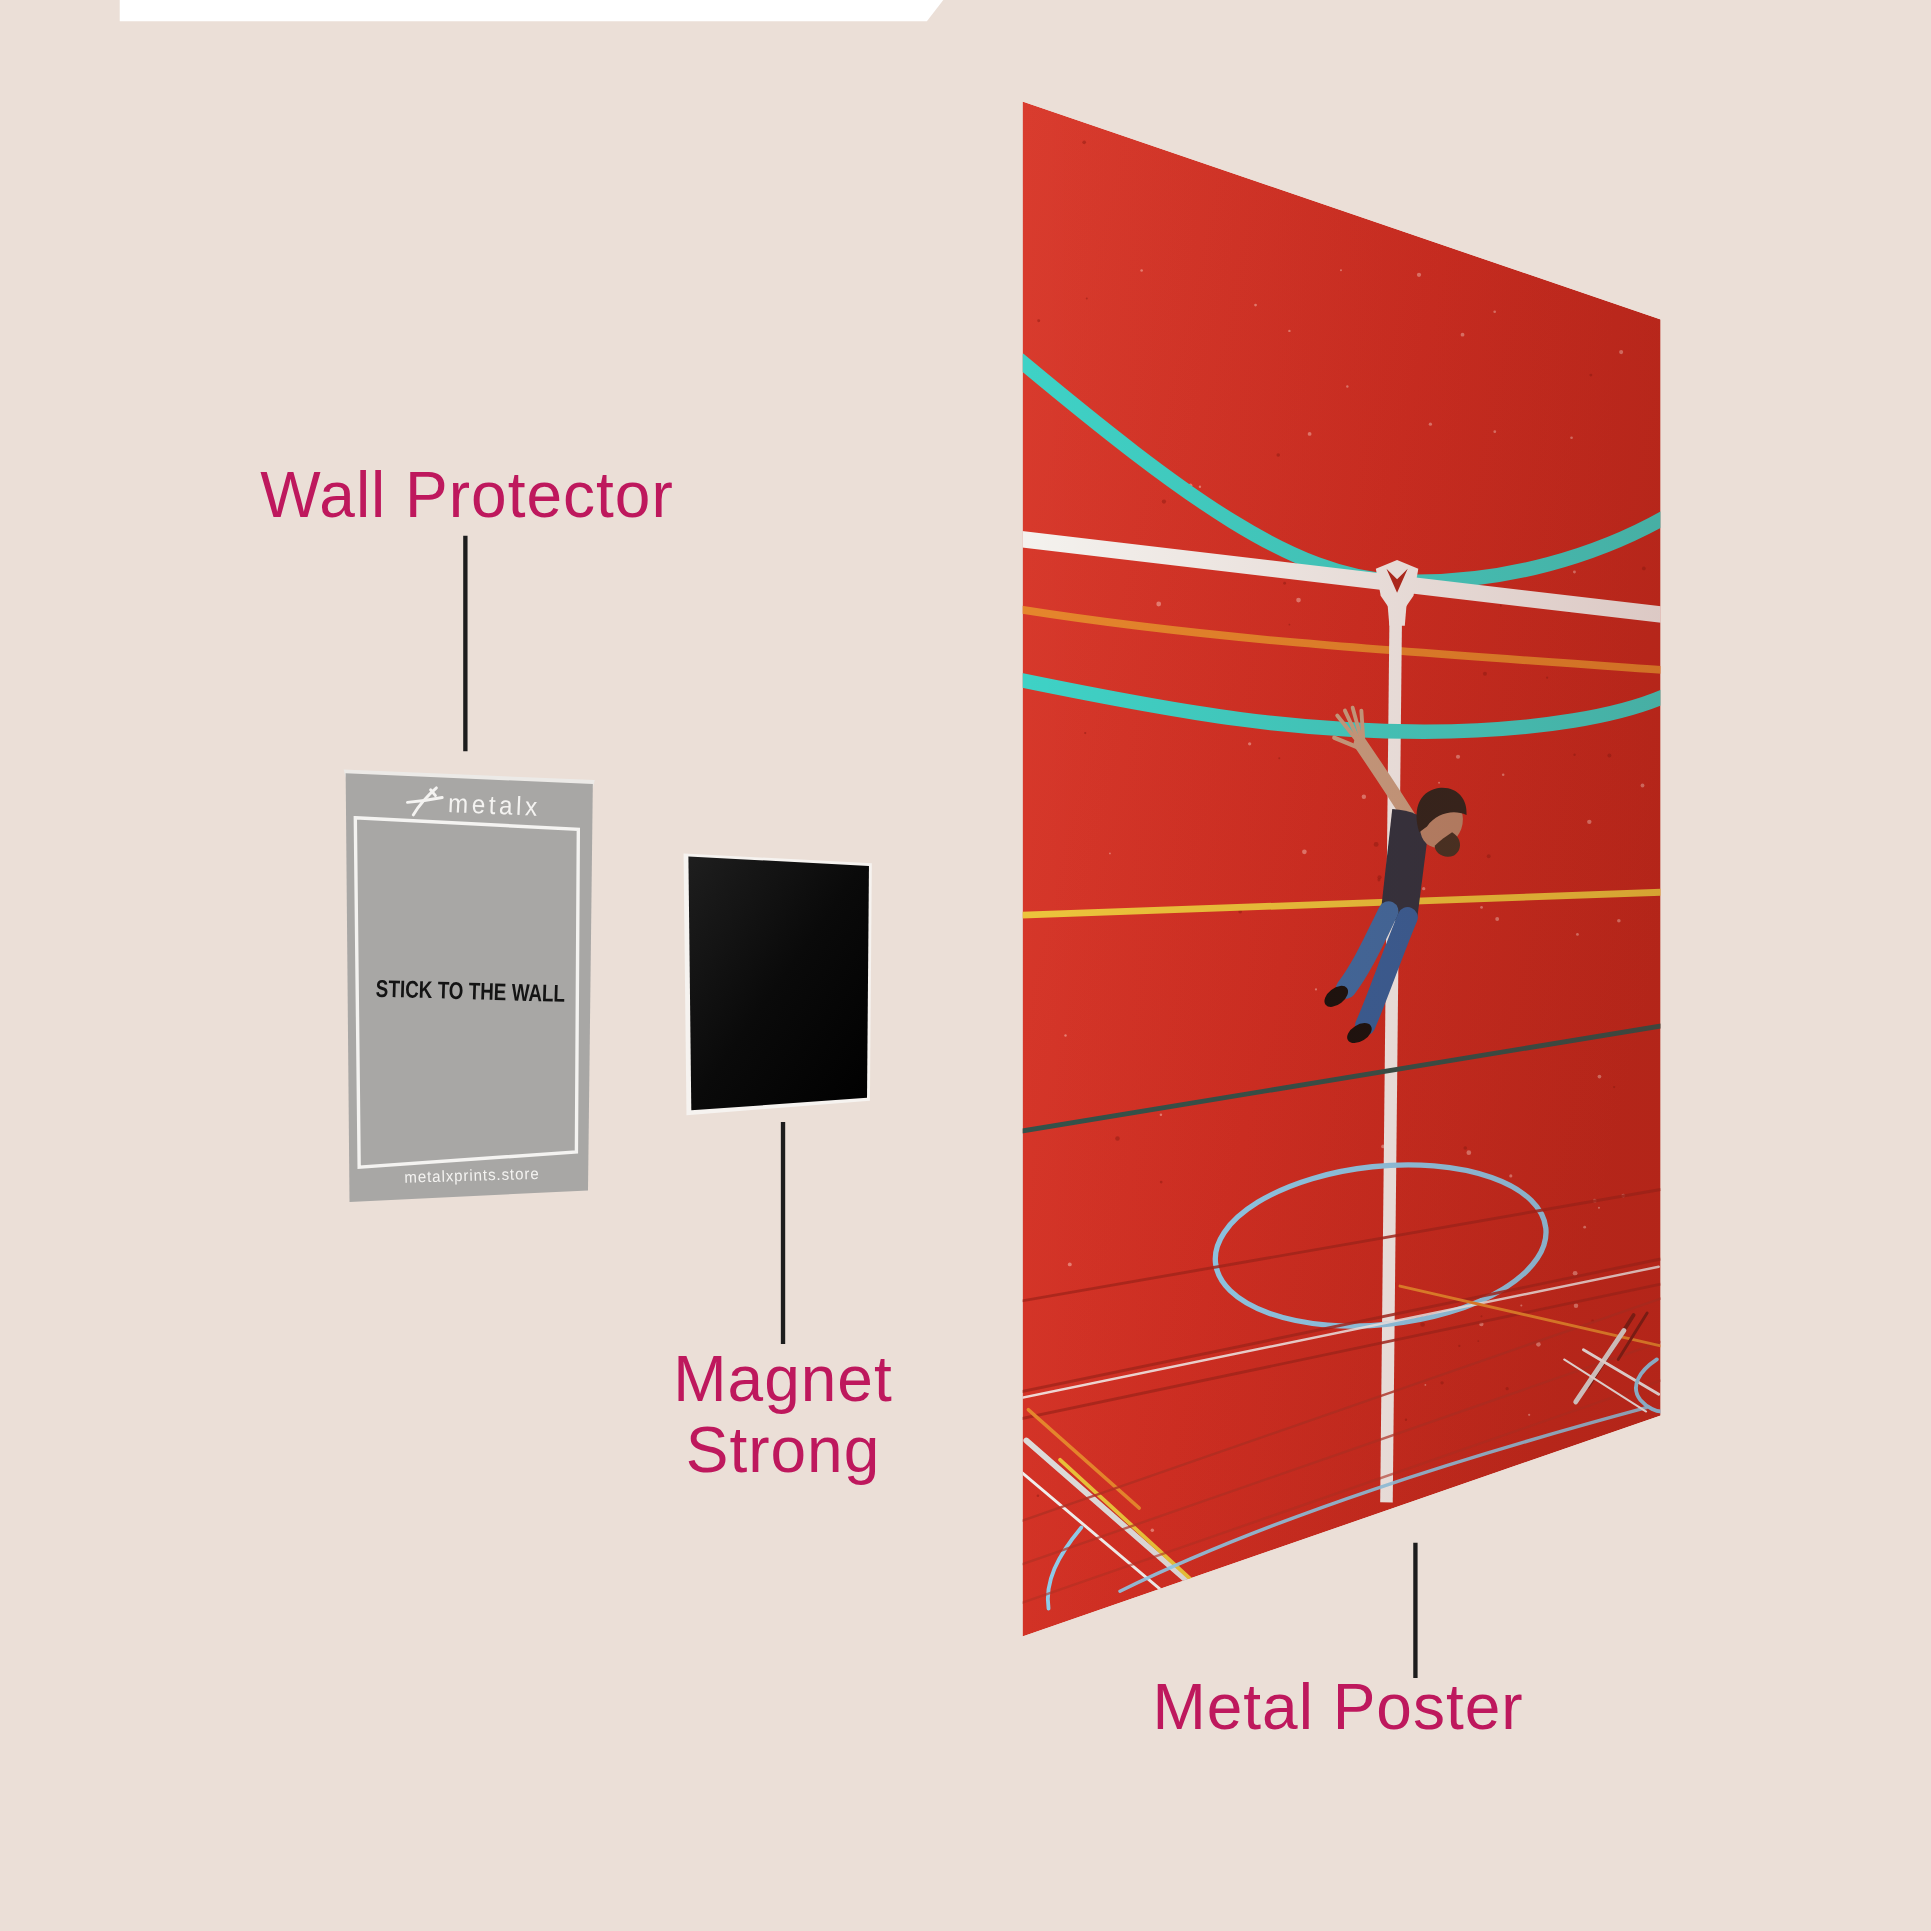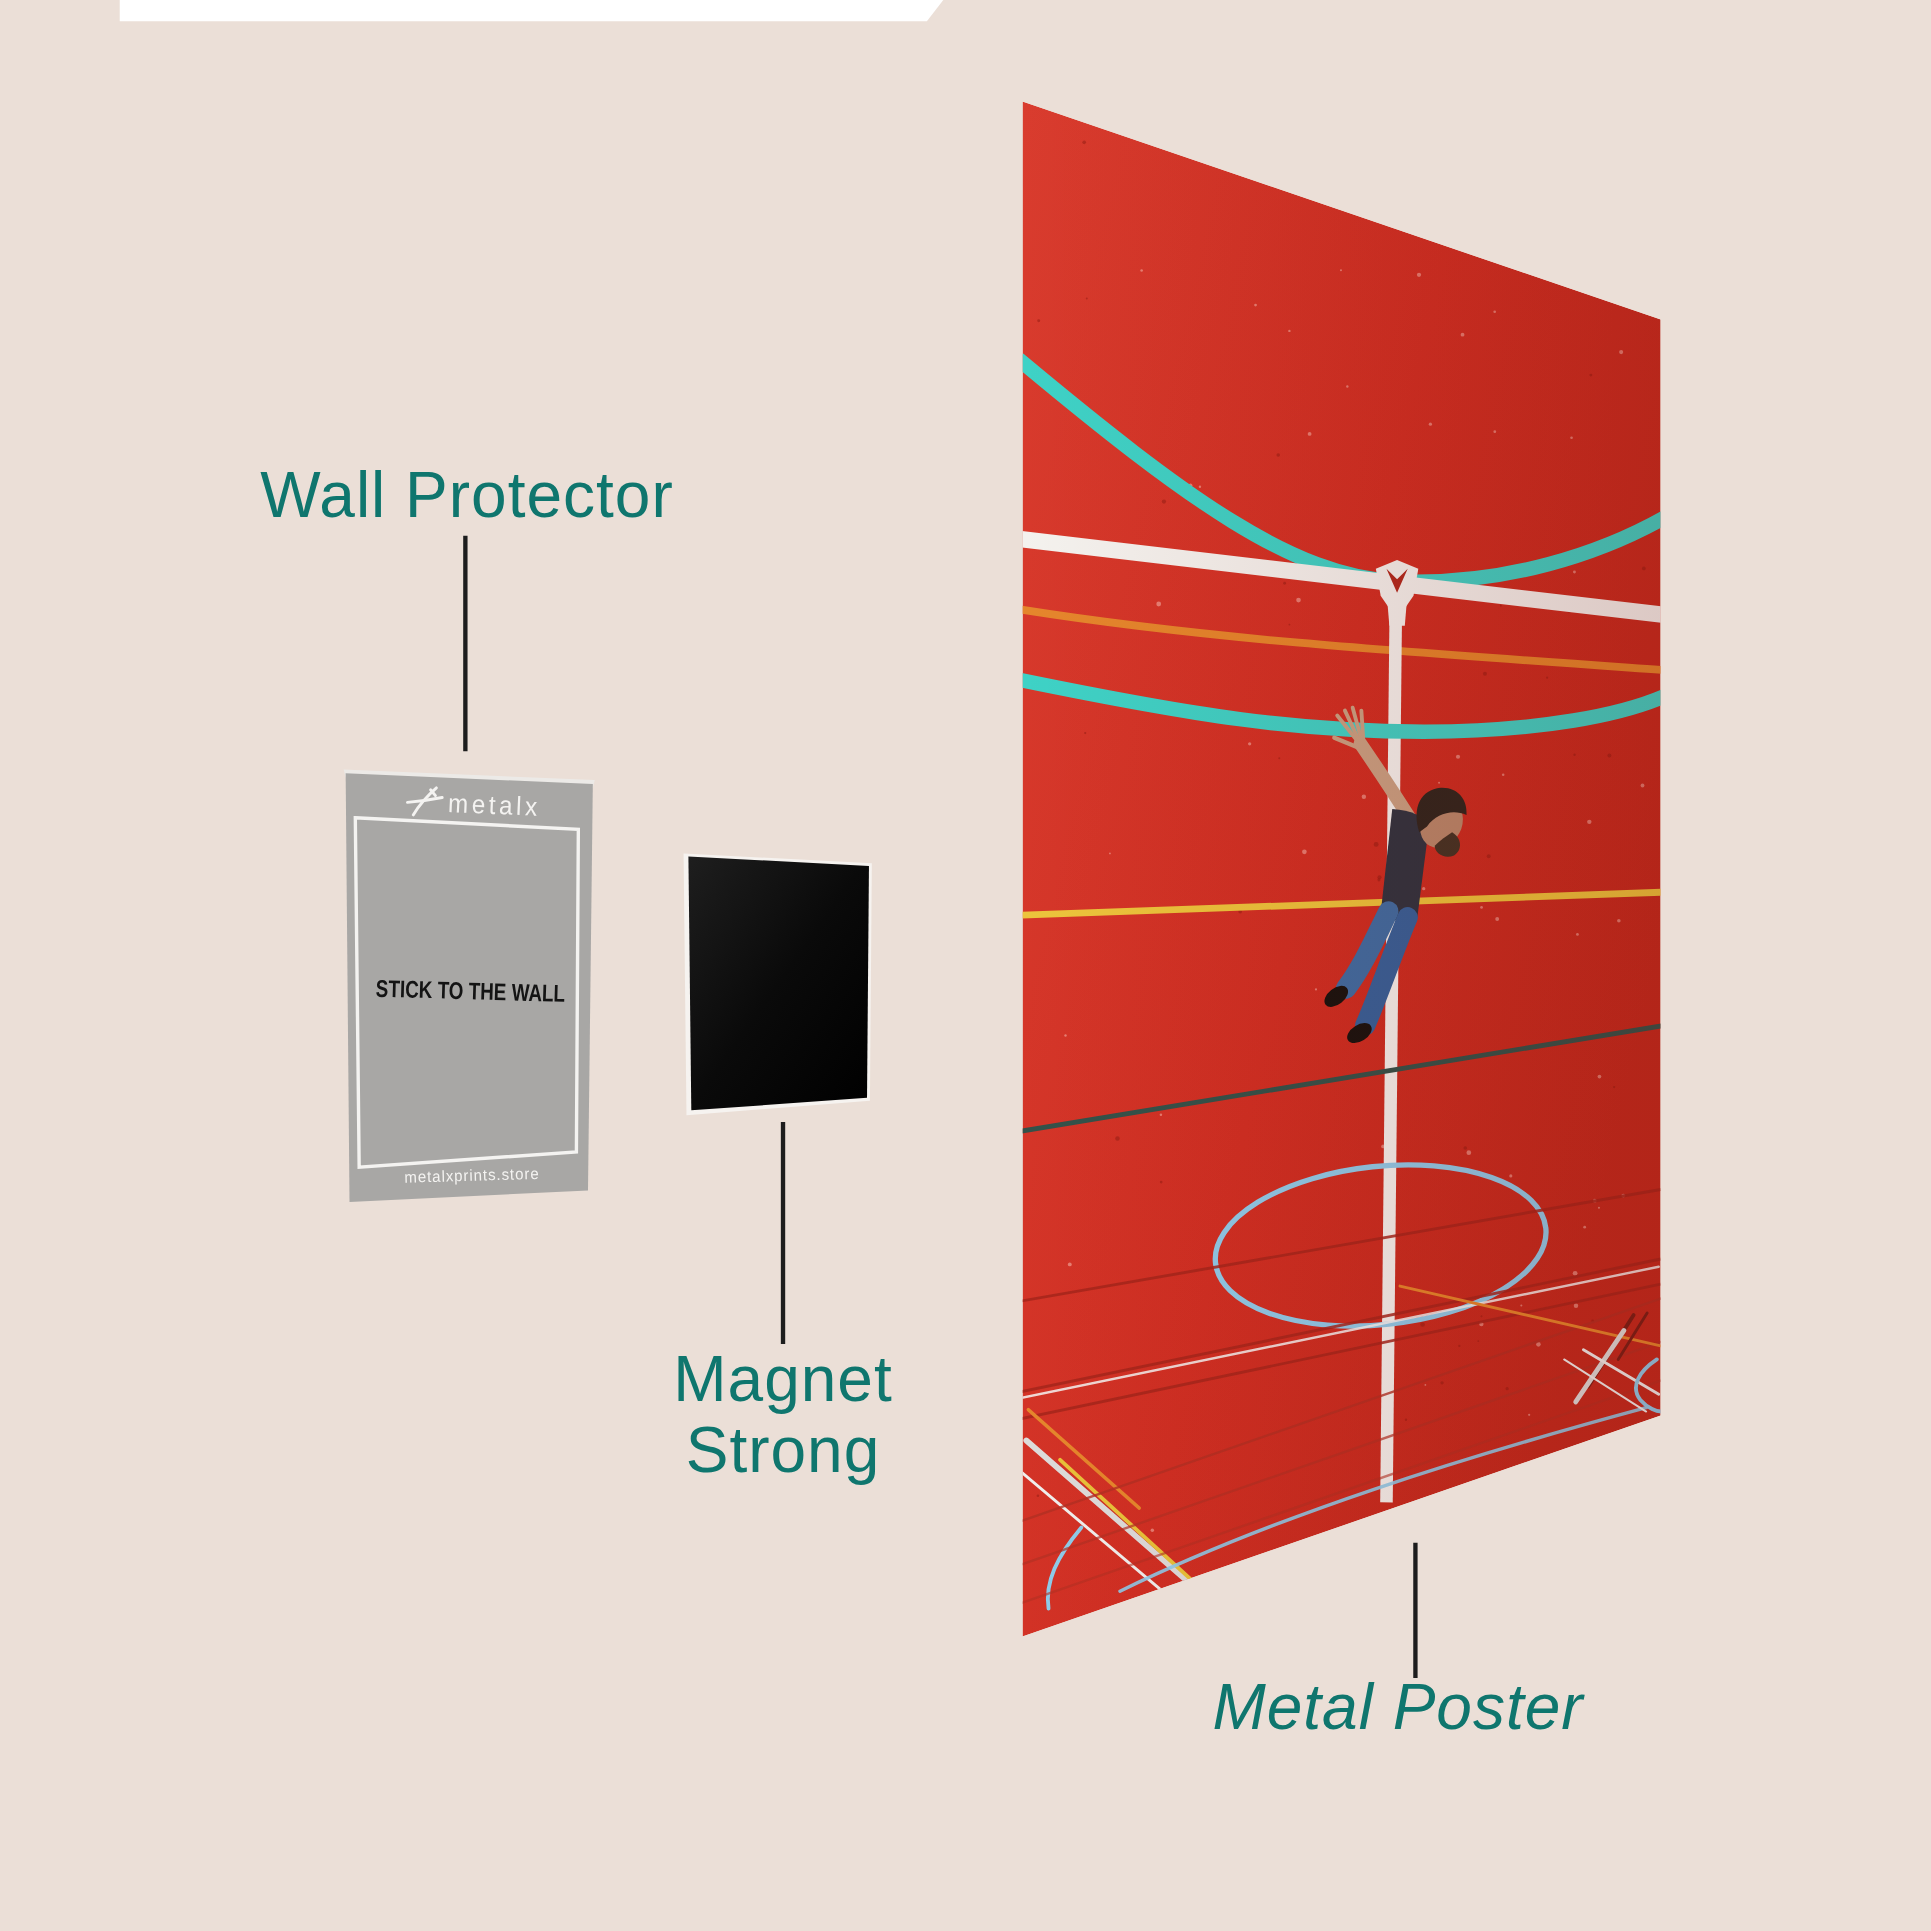--- a/index.html
+++ b/index.html
@@ -5,21 +5,21 @@
   html,body{margin:0;padding:0;}
   body{width:1931px;height:1931px;font-family:"Liberation Sans","DejaVu Sans",sans-serif;}
   .stage{position:relative;width:1931px;height:1931px;overflow:hidden;}
   svg.illustration{position:absolute;left:0;top:0;width:1931px;height:1931px;display:block;}
   .label{
     position:absolute;
     transform:translateX(-50%);
     font-size:64px;
     font-weight:500;
     letter-spacing:1px;
-    color:#0f766e;
+    color:#be185d;
     white-space:nowrap;
     line-height:71px;
     text-align:center;
   }
   .card-text{font-family:"Liberation Sans","DejaVu Sans",sans-serif;}
 </style>
 </head>
 <body style="background: rgb(235, 223, 215);">
 
 <div class="stage">
@@ -242,16 +242,16 @@
     </g>
   </svg>
 
   <div class="label" style="left:467px;top:460px;">Wall Protector</div>
 
   <div class="label" style="left:783px;top:1344px;">
     <div>Magnet</div>
     <div>Strong</div>
   </div>
 
-  <div class="label" style="left:1398px;top:1672px;font-style:italic;">Metal Poster</div>
+  <div class="label" style="left:1338px;top:1672px;">Metal Poster</div>
 
 </div>
 
 
 </body></html>

